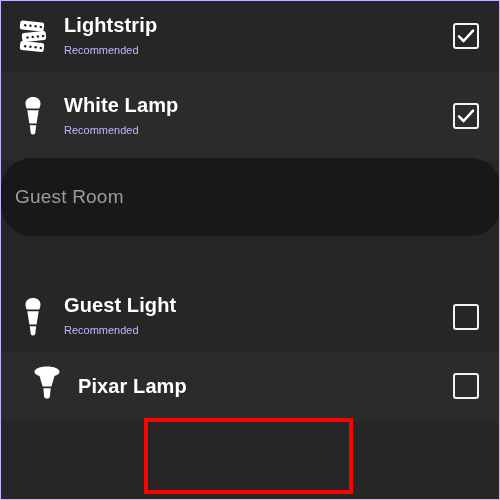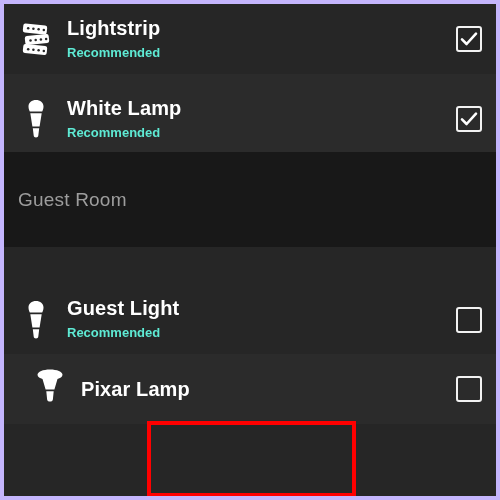--- a/index.html
+++ b/index.html
@@ -5,21 +5,21 @@
   html, body {
     margin: 0;
     padding: 0;
     background: #2a2a2a;
   }
   #app {
     position: relative;
     width: 500px;
     height: 500px;
     box-sizing: border-box;
-    border: 4px solid #c4b5fd;
+    border: 1px solid #c4b5fd;
     background: #262626;
     overflow: hidden;
     font-family: "Liberation Sans", sans-serif;
     -webkit-font-smoothing: antialiased;
   }
 
   
   .device-row {
     position: absolute;
     left: 0;
@@ -46,23 +46,23 @@
     justify-content: center;
   }
   .device-title {
     color: #ffffff;
     font-size: 20px;
     font-weight: bold;
     letter-spacing: 0.1px;
     line-height: 24px;
   }
   .device-sub {
-    color: #5eead4;
-    font-size: 13px;
-    font-weight: bold;
+    color: #c4b5fd;
+    font-size: 11px;
+    font-weight: normal;
     line-height: 20px;
     margin-top: 3px;
   }
   .check-cell {
     width: 70px;
     min-width: 70px;
     height: 100%;
     display: flex;
     align-items: center;
     justify-content: center;
@@ -179,21 +179,21 @@
     </div>
     <div class="check-cell">
       <div class="checkbox">
         <svg width="22" height="22" viewBox="0 0 22 22" aria-hidden="true">
           <path d="M4 11.4 L8.6 16 L18 5.6" fill="none" stroke="#ffffff" stroke-width="2.6" stroke-linecap="round" stroke-linejoin="round"></path>
         </svg>
       </div>
     </div>
   </div>
 
-  <div class="section-header" style="top:148px; height:95px;">
+  <div class="section-header" style="top:157px; height:78px;border-radius:31px;">
     <div class="section-header-label">Guest Room</div>
   </div>
 
   <div class="device-row" style="top:268px; height:95px;">
     <div class="icon-cell">
       <svg width="40" height="44" viewBox="0 0 40 44" aria-hidden="true">
         <g fill="#ffffff">
           <path d="M12.5 9.5 C12.5 5.6 15.8 3 20 3 C24.2 3 27.5 5.6 27.5 9.5
                    C27.5 12.2 26.6 13.4 26.2 14.6 L13.8 14.6
                    C13.4 13.4 12.5 12.2 12.5 9.5 Z"></path>

